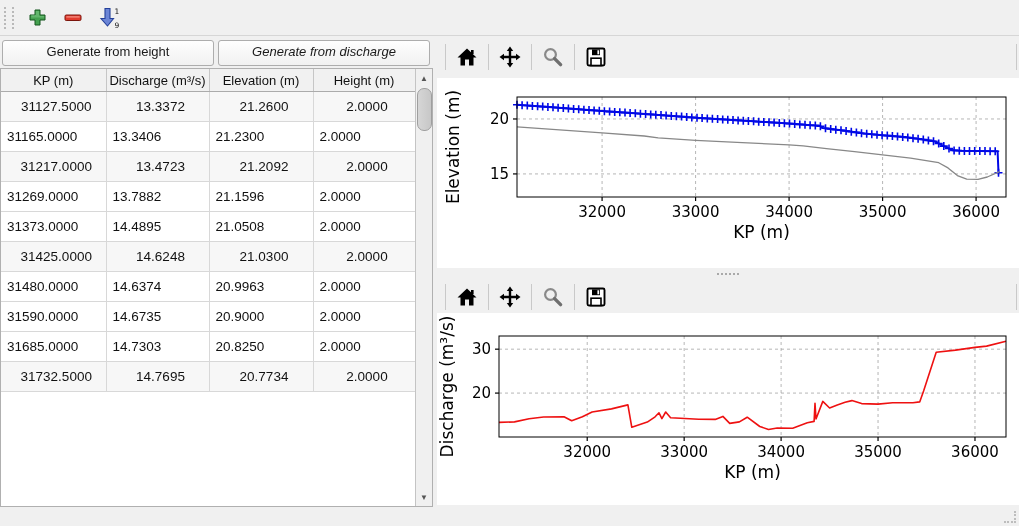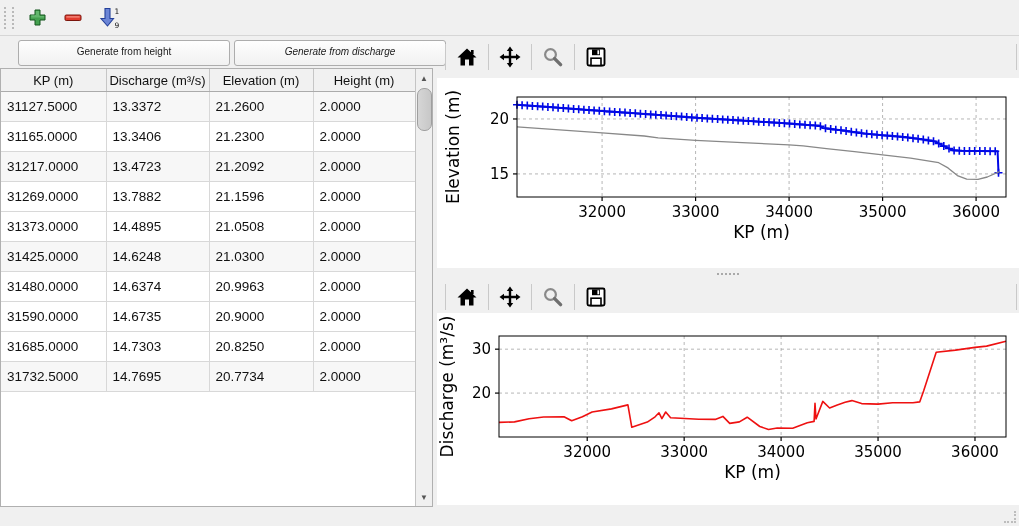--- a/index.html
+++ b/index.html
@@ -14,32 +14,32 @@
   .app-toolbar{position:absolute;left:0;top:0;width:1019px;height:35px;
     border-bottom:1px solid #d6d6d6;display:flex;align-items:center;}
   .tb-grip{width:6px;height:22px;margin:0 8px 0 4px;
     border-left:2px dotted #b9b9b9;border-right:2px dotted #b9b9b9;}
   .tb-btn{width:30px;height:28px;display:flex;align-items:center;justify-content:center;
     border-radius:3px;margin-right:6px;cursor:default;}
   
   .gen-btn{position:absolute;top:40px;height:24px;width:210px;
     background:linear-gradient(#fefefe,#f1f1f1);
     border:1px solid #adadad;border-radius:3px;
-    font-size:10px;color:#1a1a1a;text-align:center;line-height:22px;margin-left:16px;}
+    font-size:13px;color:#1a1a1a;text-align:center;line-height:22px;}
   #btn-h{left:2px;} #btn-q{left:218px;font-style:italic;}
   
   .table-wrap{position:absolute;left:0;top:68px;width:433px;height:439px;
     background:#fff;border:1px solid #b0b0b0;box-sizing:border-box;}
   table.grid{border-collapse:collapse;table-layout:fixed;width:414px;font-size:13.5px;}
   table.grid th{height:20px;font-weight:normal;font-size:13px;text-align:center;
     background:#f1f1f1;border-right:1px solid #c6c6c6;border-bottom:1px solid #ababab;
     overflow:hidden;white-space:nowrap;}
   table.grid td{height:29px;padding:0 0 0 6px;border-right:1px solid #d8d8d8;
     border-bottom:1px solid #d8d8d8;overflow:hidden;white-space:nowrap;background:#fff;}
-  table.grid tr.alt td{background:#f7f7f7;}
+  table.grid tr.alt td{background:#f7f7f7;text-align:center;}
   col.c0{width:105px}col.c1{width:103px}col.c2{width:104px}col.c3{width:102px}
   
   .vscroll{position:absolute;right:0;top:0;width:17px;height:437px;
     background:#f0f0f0;border-left:1px solid #c4c4c4;box-sizing:border-box;}
   .vs-arrow{position:absolute;left:0;width:16px;height:18px;color:#555;font-size:8px;
     display:flex;align-items:center;justify-content:center;}
   .vs-up{top:0;} .vs-down{bottom:0;}
   .vs-thumb{position:absolute;left:1px;top:19px;width:13px;height:41px;
     background:linear-gradient(90deg,#d6d6d6,#c7c7c7);
     border:1px solid #9f9f9f;border-radius:7px;}

